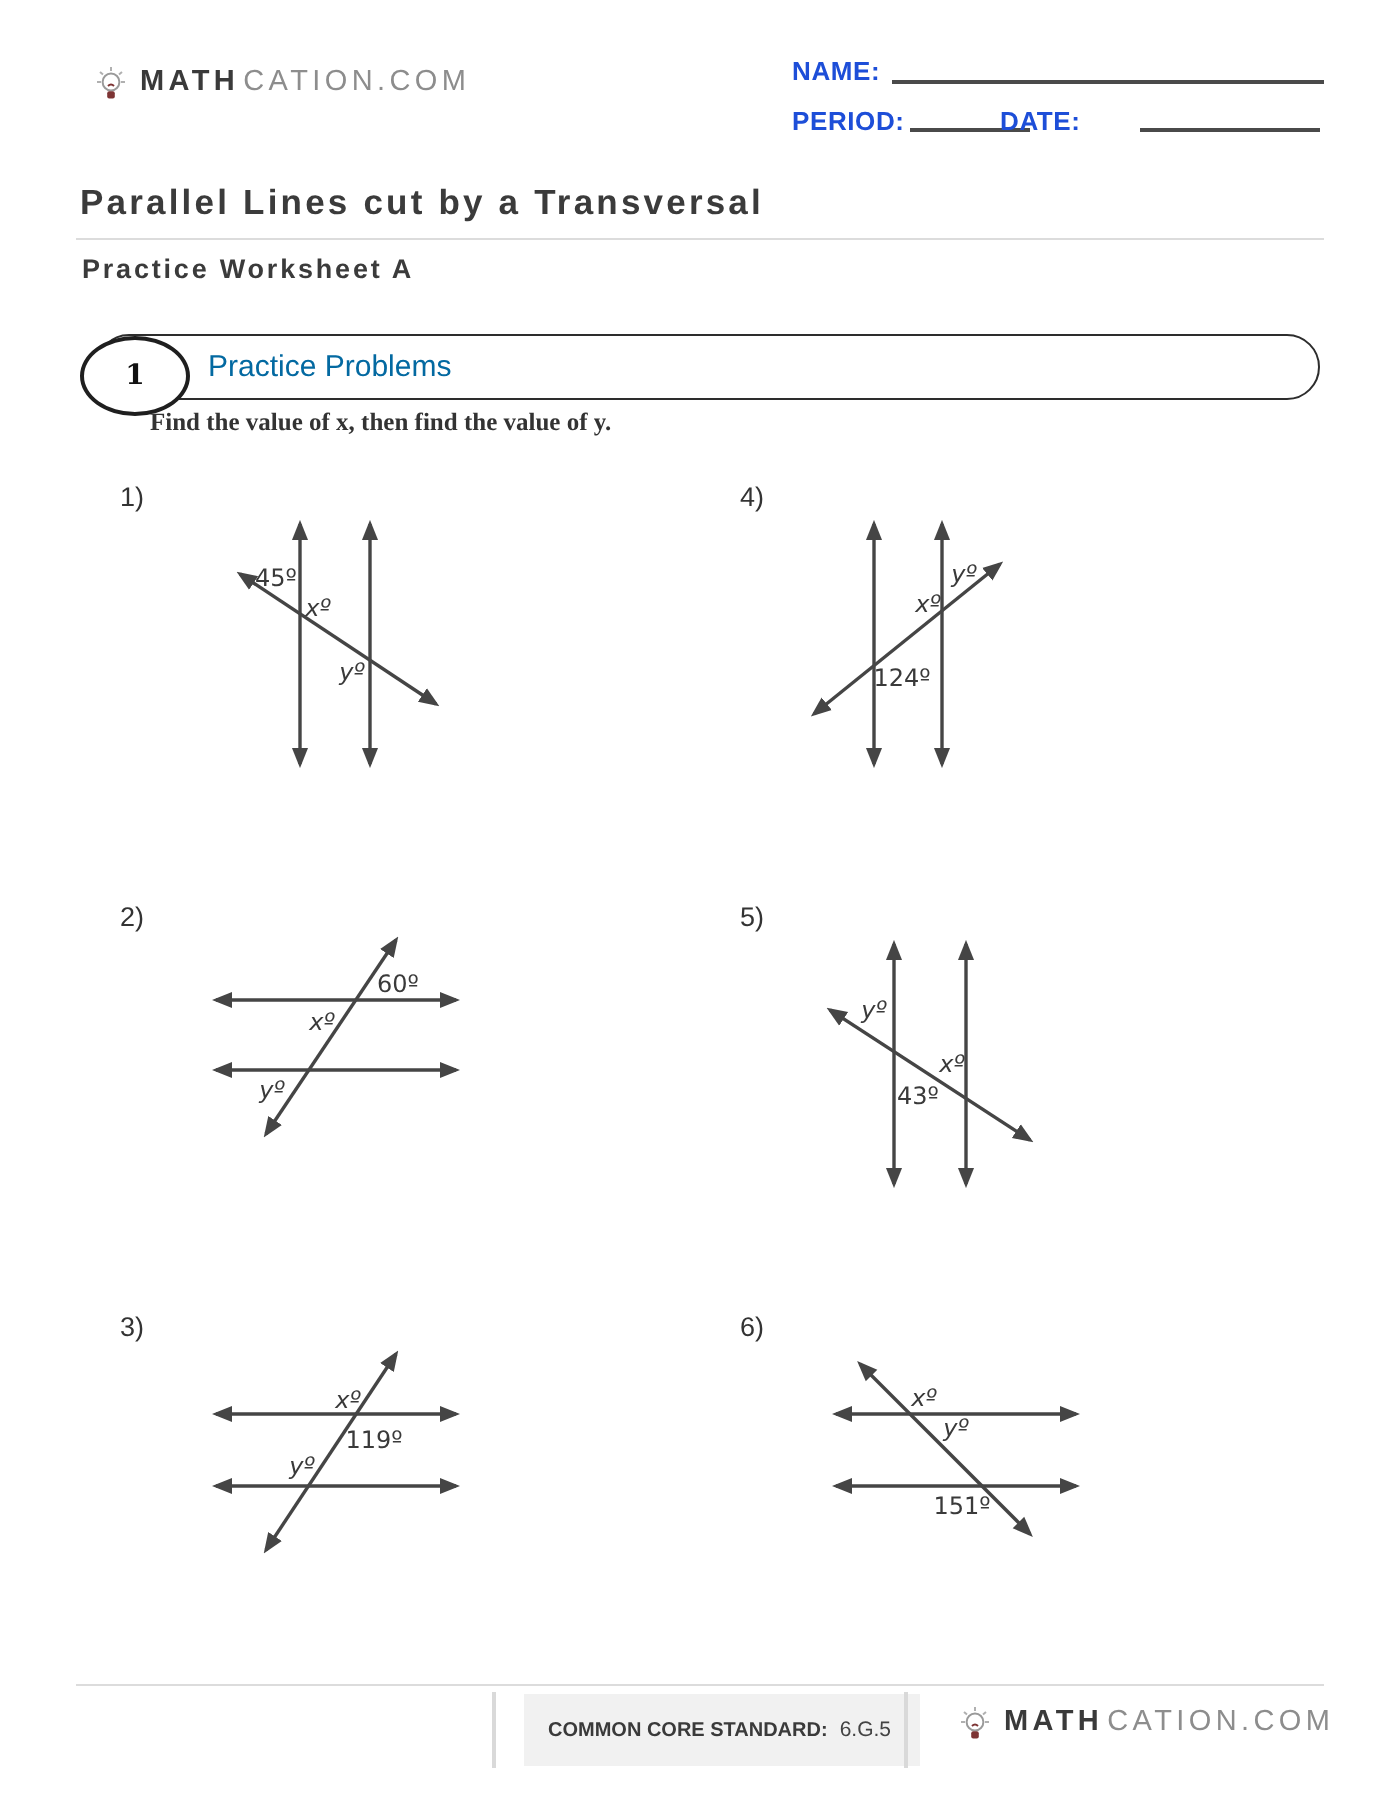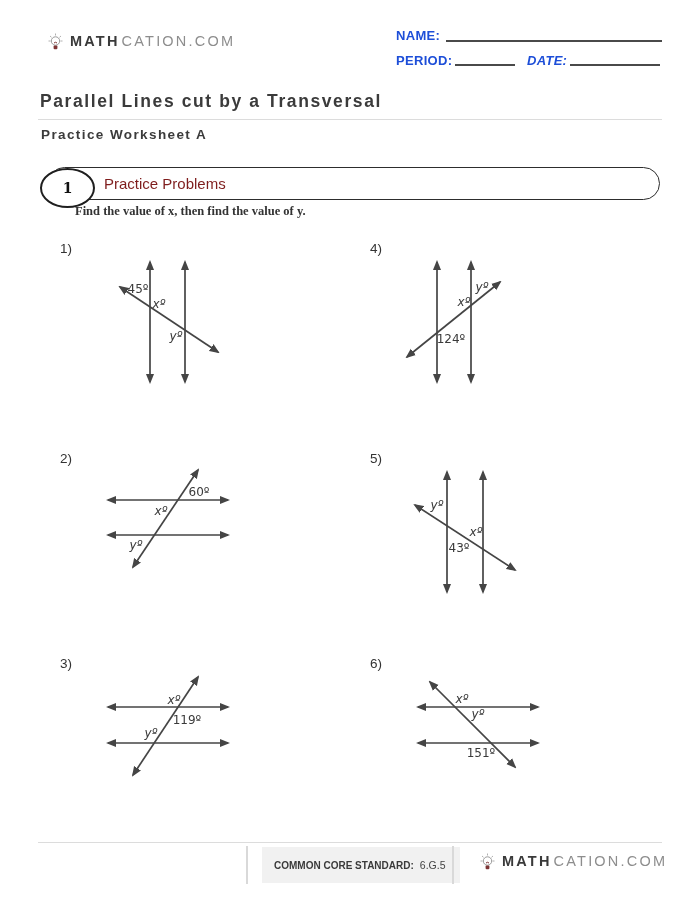--- a/index.html
+++ b/index.html
@@ -24,21 +24,21 @@
   .subtitle { font-size:13.5px; font-weight:700; letter-spacing:1.4px; color:#3b3b3b; }
   .hrline   { height:1px; background:#dcdcdc; }
 
   
   .pill { width:612px; height:33px; border:1.6px solid #2d2d2d; border-radius:17px; background:#fff; }
   .pill-circle {
     width:55px; height:40px; border:2.5px solid #1f1f1f; border-radius:50%; background:#fff;
     display:flex; align-items:center; justify-content:center;
     font-family:"DejaVu Serif", serif; font-weight:700; font-size:14px; color:#111;
   }
-  .pill-title { height:17px; line-height:33px; font-size:15px; color:#7f1d1d; }
+  .pill-title { height:17px; line-height:33px; font-size:15px; color:#0369a1; }
   .instruction { font-size:12.5px; font-weight:700; color:#333; }
 
   
   .cell { position:absolute; width:190px; height:168px; }
   .pnum { position:absolute; left:10px; top:6px; font-size:13.5px; color:#333; }
   .diagram { position:absolute; left:0; top:0; }
   .diagram line { stroke:#454545; stroke-width:1.7; }
   .diagram text {
     font-family:"DejaVu Sans", sans-serif; font-size:12px; fill:#3a3a3a;
     text-anchor:middle; stroke:none;
@@ -81,21 +81,21 @@
     <span class="logo-bold">MATH</span>
       <span class="logo-rest" style="margin-left:-5px;">CATION.COM</span>
   </div>
 
   <div class="abs fld-label" style="left:396px; top:28px;">NAME:</div>
   <div class="abs fld-line" style="left:446px; top:26px; width:216px;"></div>
 
   <div class="abs fld-label" style="left:396px; top:53px;">PERIOD:</div>
   <div class="abs fld-line" style="left:455px; top:50px; width:60px;"></div>
 
-  <div class="abs fld-label" style="left:527px; top:53px;font-style:italic;">DATE:</div>
+  <div class="abs fld-label" style="left:500px; top:53px;">DATE:</div>
   <div class="abs fld-line" style="left:570px; top:50px; width:90px;"></div>
 
   <div class="abs title" style="left:40px; top:91px;">Parallel Lines cut by a Transversal</div>
   <div class="abs hrline" style="left:38px; top:119px; width:624px;"></div>
   <div class="abs subtitle" style="left:41px; top:127px;">Practice Worksheet A</div>
 
   <div class="abs pill" style="left:48px; top:167px;"></div>
   <div class="abs pill-circle" style="left:40px; top:168px;">
     <span>1</span>
   </div>

